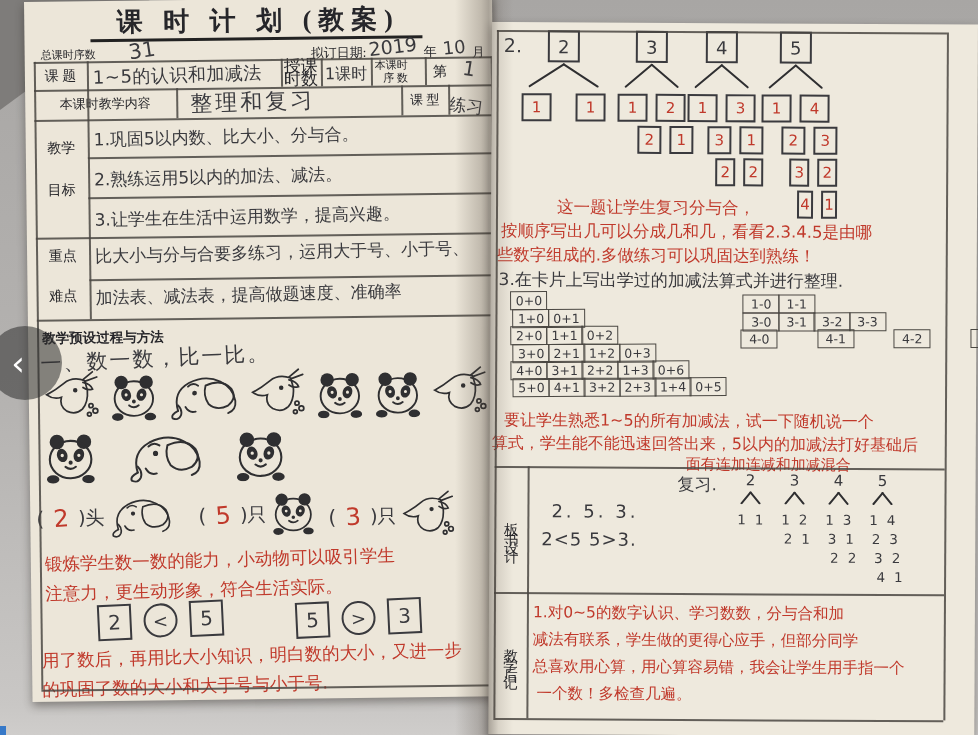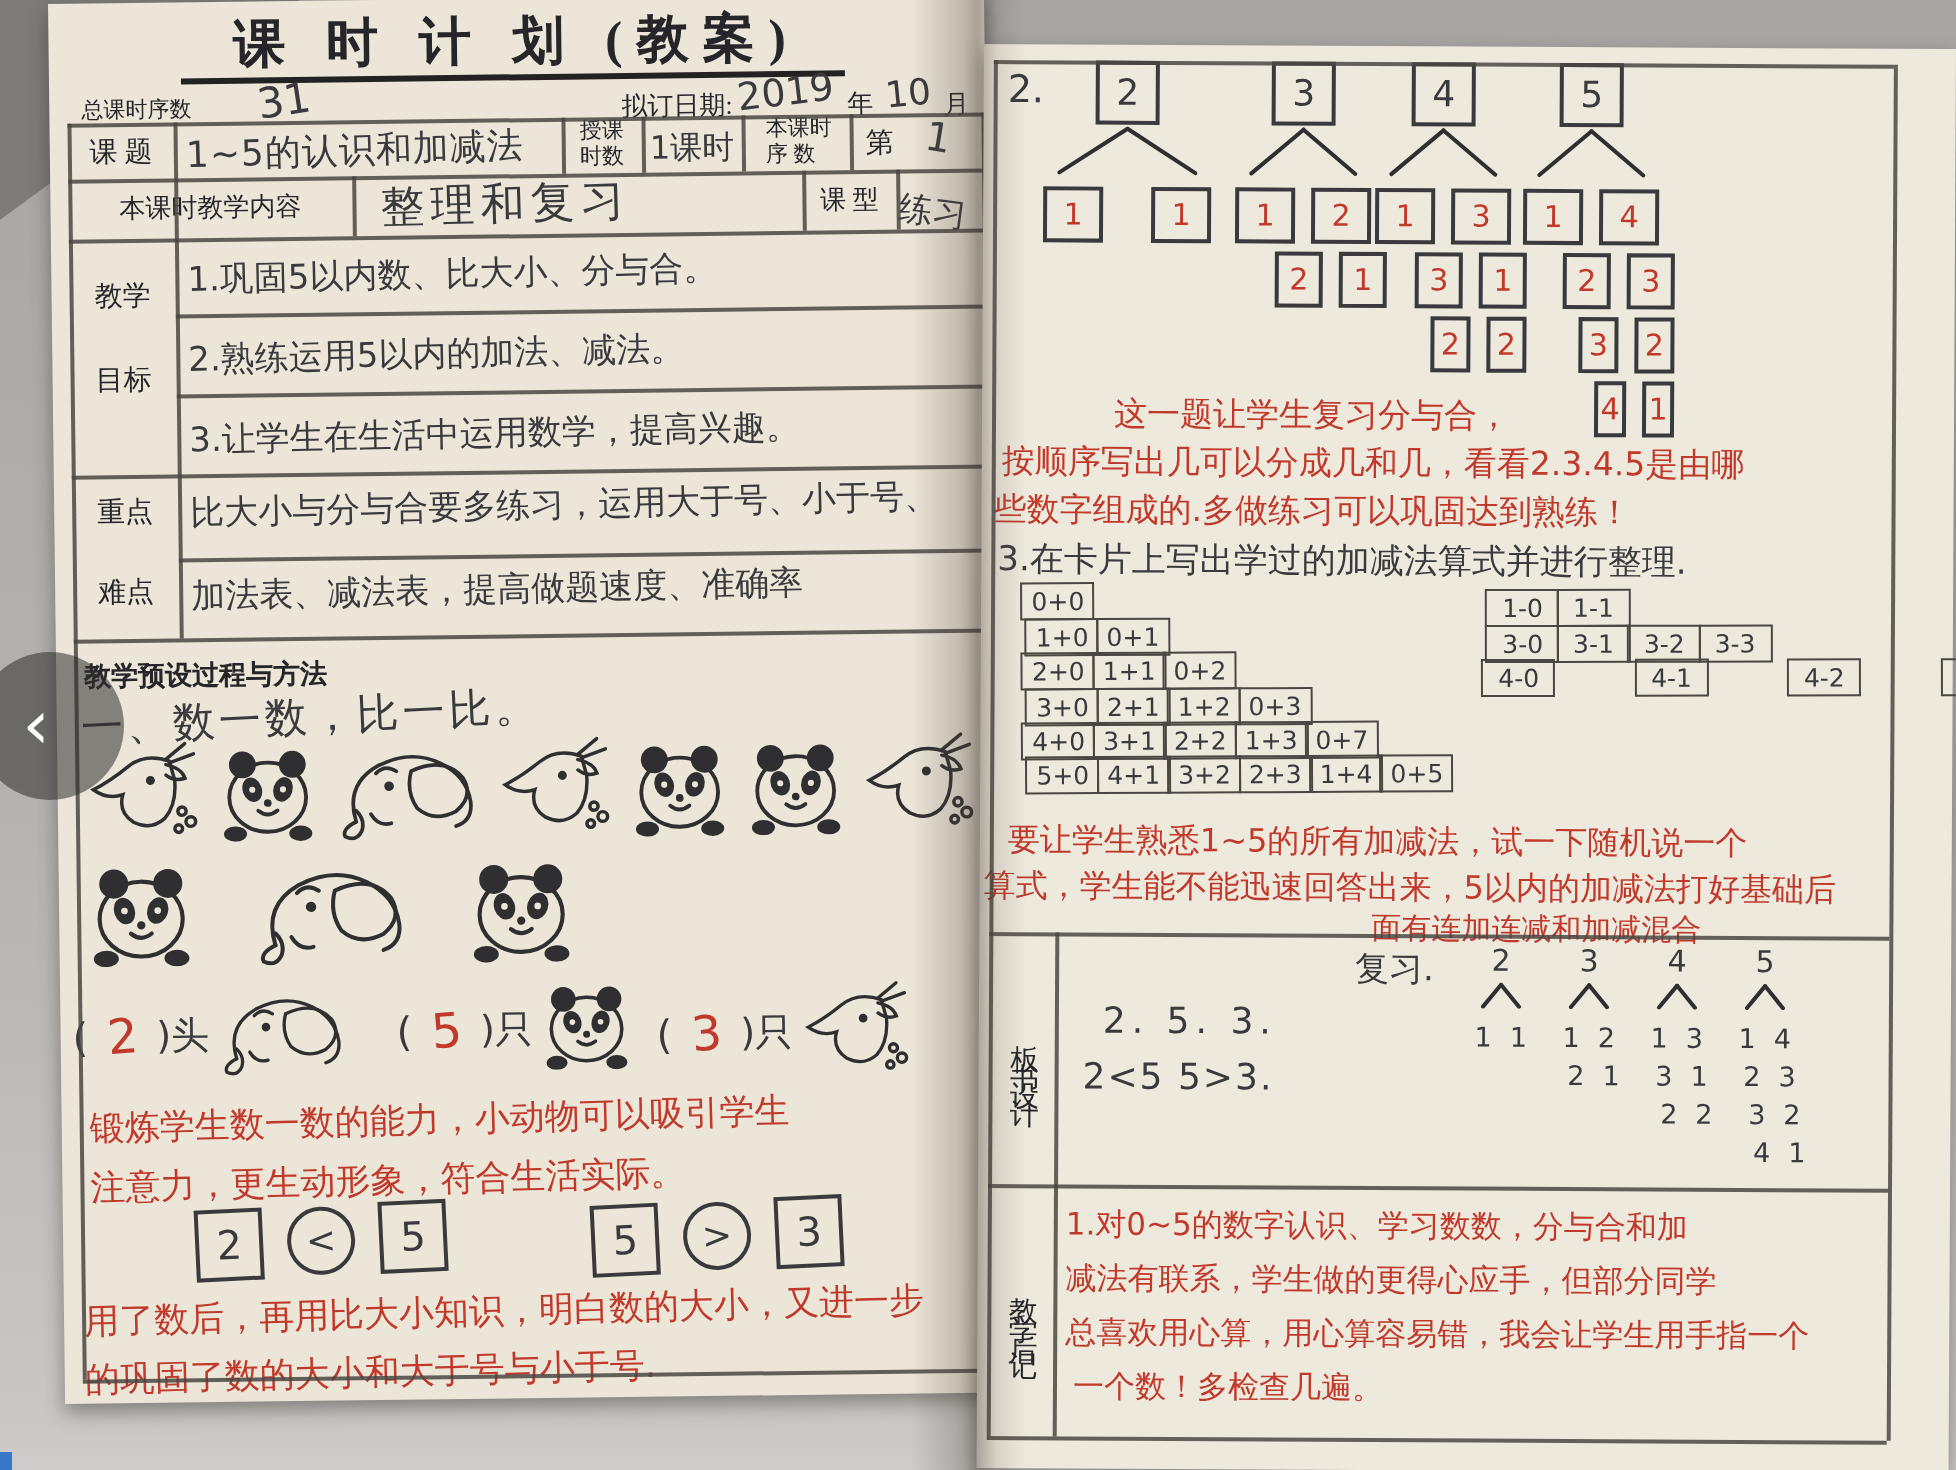--- a/index.html
+++ b/index.html
@@ -68,24 +68,24 @@
   <div class="abs print" style="left:16px;top:46px;font-size:11px">总课时序数</div>
   <div class="abs hand" style="left:104px;top:38px;font-size:21px;transform:rotate(-8deg)">31</div>
   <div class="abs print" style="left:286px;top:46px;font-size:13px">拟订日期:</div>
   <div class="abs hand" style="left:344px;top:38px;font-size:19px;transform:rotate(-6deg)">2019</div>
   <div class="abs print" style="left:399px;top:46px;font-size:13px">年</div>
   <div class="abs hand" style="left:418px;top:40px;font-size:18px;transform:rotate(-5deg)">10</div>
   <div class="abs print" style="left:447px;top:47px;font-size:13px">月</div>
 
   <div class="abs print" style="left:9px;top:66px;width:53px;text-align:center;font-size:14px">课 题</div>
   <div class="abs hand" style="left:68px;top:63px;font-size:18px;letter-spacing:.5px;transform:rotate(-1deg)">1~5的认识和加减法</div>
-  <div class="abs print pre" style="left:256px;top:61px;width:40px;text-align:center;font-size:11px;line-height:13px">授课
+  <div class="abs print pre" style="left:256px;top:61px;width:40px;text-align:center;font-size:17px;line-height:13px">授课
 时数</div>
   <div class="abs hand" style="left:300px;top:66px;font-size:16px">1课时</div>
-  <div class="abs print pre" style="left:358px;top:61px;width:57px;text-align:left;font-size:11px;line-height:13px">本课时
+  <div class="abs print pre" style="left:326px;top:61px;width:57px;text-align:right;font-size:11px;line-height:13px">本课时
 序  数</div>
   <div class="abs print" style="left:408px;top:66px;font-size:14px">第</div>
   <div class="abs hand" style="left:438px;top:60px;font-size:20px;transform:rotate(10deg)">1</div>
   <div class="abs print" style="left:9px;top:94px;width:142px;text-align:center;font-size:13px">本课时教学内容</div>
   <div class="abs hand" style="left:165px;top:88px;font-size:22px;letter-spacing:3px;transform:rotate(-1deg)">整理和复习</div>
   <div class="abs print" style="left:376px;top:94px;width:47px;text-align:center;font-size:13px">课 型</div>
   <div class="abs hand" style="left:424px;top:98px;font-size:17px;transform:rotate(8deg)">练习</div>
 
   <div class="abs print" style="left:9px;top:138px;width:53px;text-align:center;font-size:14px">教学</div>
   <div class="abs print" style="left:9px;top:180px;width:53px;text-align:center;font-size:14px">目标</div>
@@ -406,21 +406,21 @@
         <div class="cell">3+0</div>
         <div class="cell">2+1</div>
         <div class="cell">1+2</div>
         <div class="cell">0+3</div>
       </div>
       <div class="trow" style="margin-left: 0px;">
         <div class="cell">4+0</div>
         <div class="cell">3+1</div>
         <div class="cell">2+2</div>
         <div class="cell">1+3</div>
-        <div class="cell">0+7</div>
+        <div class="cell">0+6</div>
       </div>
       <div class="trow" style="margin-left: 2px;">
         <div class="cell">5+0</div>
         <div class="cell">4+1</div>
         <div class="cell">3+2</div>
         <div class="cell">2+3</div>
         <div class="cell">1+4</div>
         <div class="cell">0+5</div>
       </div>
     </div>

